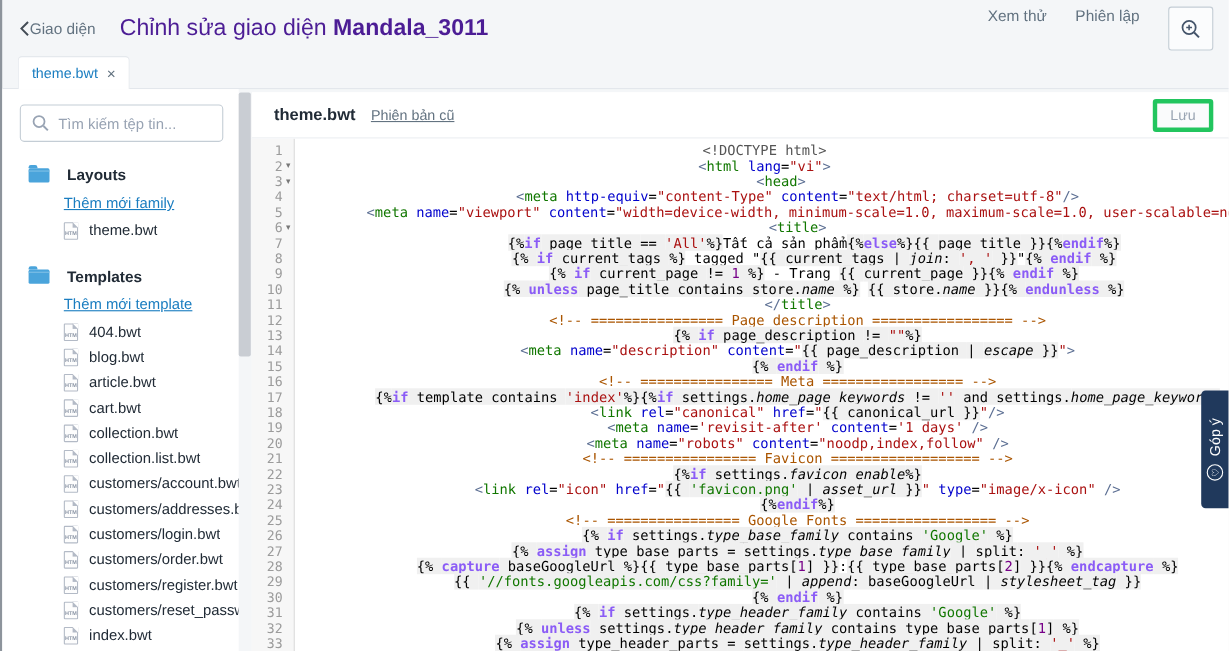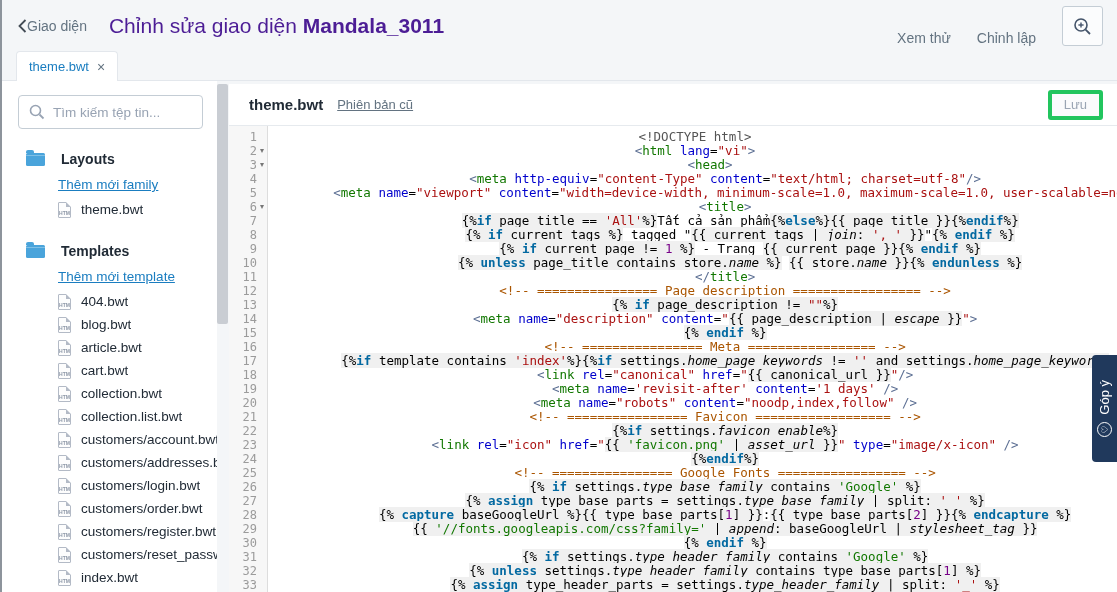--- a/index.html
+++ b/index.html
@@ -4,21 +4,21 @@
 <style>
   * { margin:0; padding:0; box-sizing:border-box; }
   html,body { width:1117px; height:592px; overflow:hidden; }
   body { font-family:"Liberation Sans", sans-serif; background:#f4f6f8; color:#212b36; position:relative; border-left:2px solid #8d949c; }
 
   
   .topbar { position:absolute; top:0; left:0; right:0; height:52px; display:flex; align-items:center; }
   .back { display:flex; align-items:center; gap:0; color:#637381; font-size:14px; margin-left:16px; cursor:pointer; }
   .page-title { font-size:21px; margin-left:22px; color:#4c1d95; }
   .page-title b { font-weight:bold; }
-  .topbar-right { margin-left:auto; display:flex; align-items:flex-end; gap:26px; margin-right:14px; }
+  .topbar-right { margin-left:auto; display:flex; align-items:flex-start; gap:26px; margin-right:14px; }
   .top-link { color:#637381; font-size:14px; cursor:pointer; }
   .zoom-btn { width:41px; height:40px; background:#fbfcfd; border:1px solid #c4cdd5; border-radius:3px; display:flex; align-items:center; justify-content:center; cursor:pointer; }
 
   
   .tabbar { position:absolute; top:52px; left:0; right:0; height:29px; border-bottom:1px solid #e3e7ec; }
   .tab { position:absolute; left:14px; bottom:-1px; height:30px; background:#fff; border:1px solid #e3e7ec; border-bottom:none; border-radius:4px 4px 0 0; display:flex; align-items:center; gap:8px; padding:0 12px; font-size:13px; color:#1a7dc0; cursor:pointer; }
   .tab .close { color:#637381; font-size:14px; line-height:1; }
 
   
   .sidebar { position:absolute; top:81px; left:0; width:215px; bottom:0; background:#fff; overflow:hidden; }
@@ -58,21 +58,21 @@
   .code { flex:1; padding:4px 0 0 5px; overflow:hidden; }
   .code-line { white-space:pre; font:12.5px/14px "DejaVu Sans Mono", monospace; height:14px; color:#000;text-align:center; }
   .q    { background:#f0f0f0; }
   .tk-m { color:#555; }
   .tk-t { color:#117700; }
   .tk-b { color:#5c6f93; }
   .tk-a { color:#0000cc; }
   .tk-s { color:#aa1111; }
   .tk-sg{ color:#117700; }
   .tk-c { color:#aa5500; }
-  .tk-k { color:#0369a1; font-weight:bold; }
+  .tk-k { color:#8b5cf6; font-weight:bold; }
   .tk-v { color:#000; }
   .tk-p { color:#000; font-style:italic; }
   .tk-f { color:#000; font-style:italic; }
   .tk-n { color:#770088; }
   .tk-o { color:#000; }
   .tk-x { color:#000; }
   .tk-d { color:#000; }
 
   
   .feedback { position:absolute; right:0; top:355px; width:25px; height:107px; background:#20395c; border-radius:4px 0 0 4px; display:flex; flex-direction:column; align-items:center; justify-content:center; gap:7px; cursor:pointer; z-index:5; }
@@ -85,21 +85,21 @@
 <div class="topbar">
   <div class="back">
     <svg width="9" height="14" viewBox="0 0 9 14">
         <polyline points="7.5,1 1.5,7 7.5,13" fill="none" stroke="#434c56" stroke-width="1.8"></polyline>
       </svg>
     <span>Giao diện</span>
   </div>
   <div class="page-title"><span>Chỉnh sửa giao diện </span><b>Mandala_3011</b></div>
   <div class="topbar-right">
     <span class="top-link">Xem thử</span>
-    <span class="top-link">Chỉnh lập</span>
+    <span class="top-link">Phiên lập</span>
     <div class="zoom-btn">
       <svg width="19" height="19" viewBox="0 0 19 19">
         <circle cx="8" cy="8" r="6" fill="none" stroke="#44546a" stroke-width="1.6"></circle>
         <line x1="12.6" y1="12.6" x2="17" y2="17" stroke="#44546a" stroke-width="1.8"></line>
         <line x1="8" y1="5.4" x2="8" y2="10.6" stroke="#44546a" stroke-width="1.4"></line>
         <line x1="5.4" y1="8" x2="10.6" y2="8" stroke="#44546a" stroke-width="1.4"></line>
       </svg>
     </div>
   </div>
 </div>

